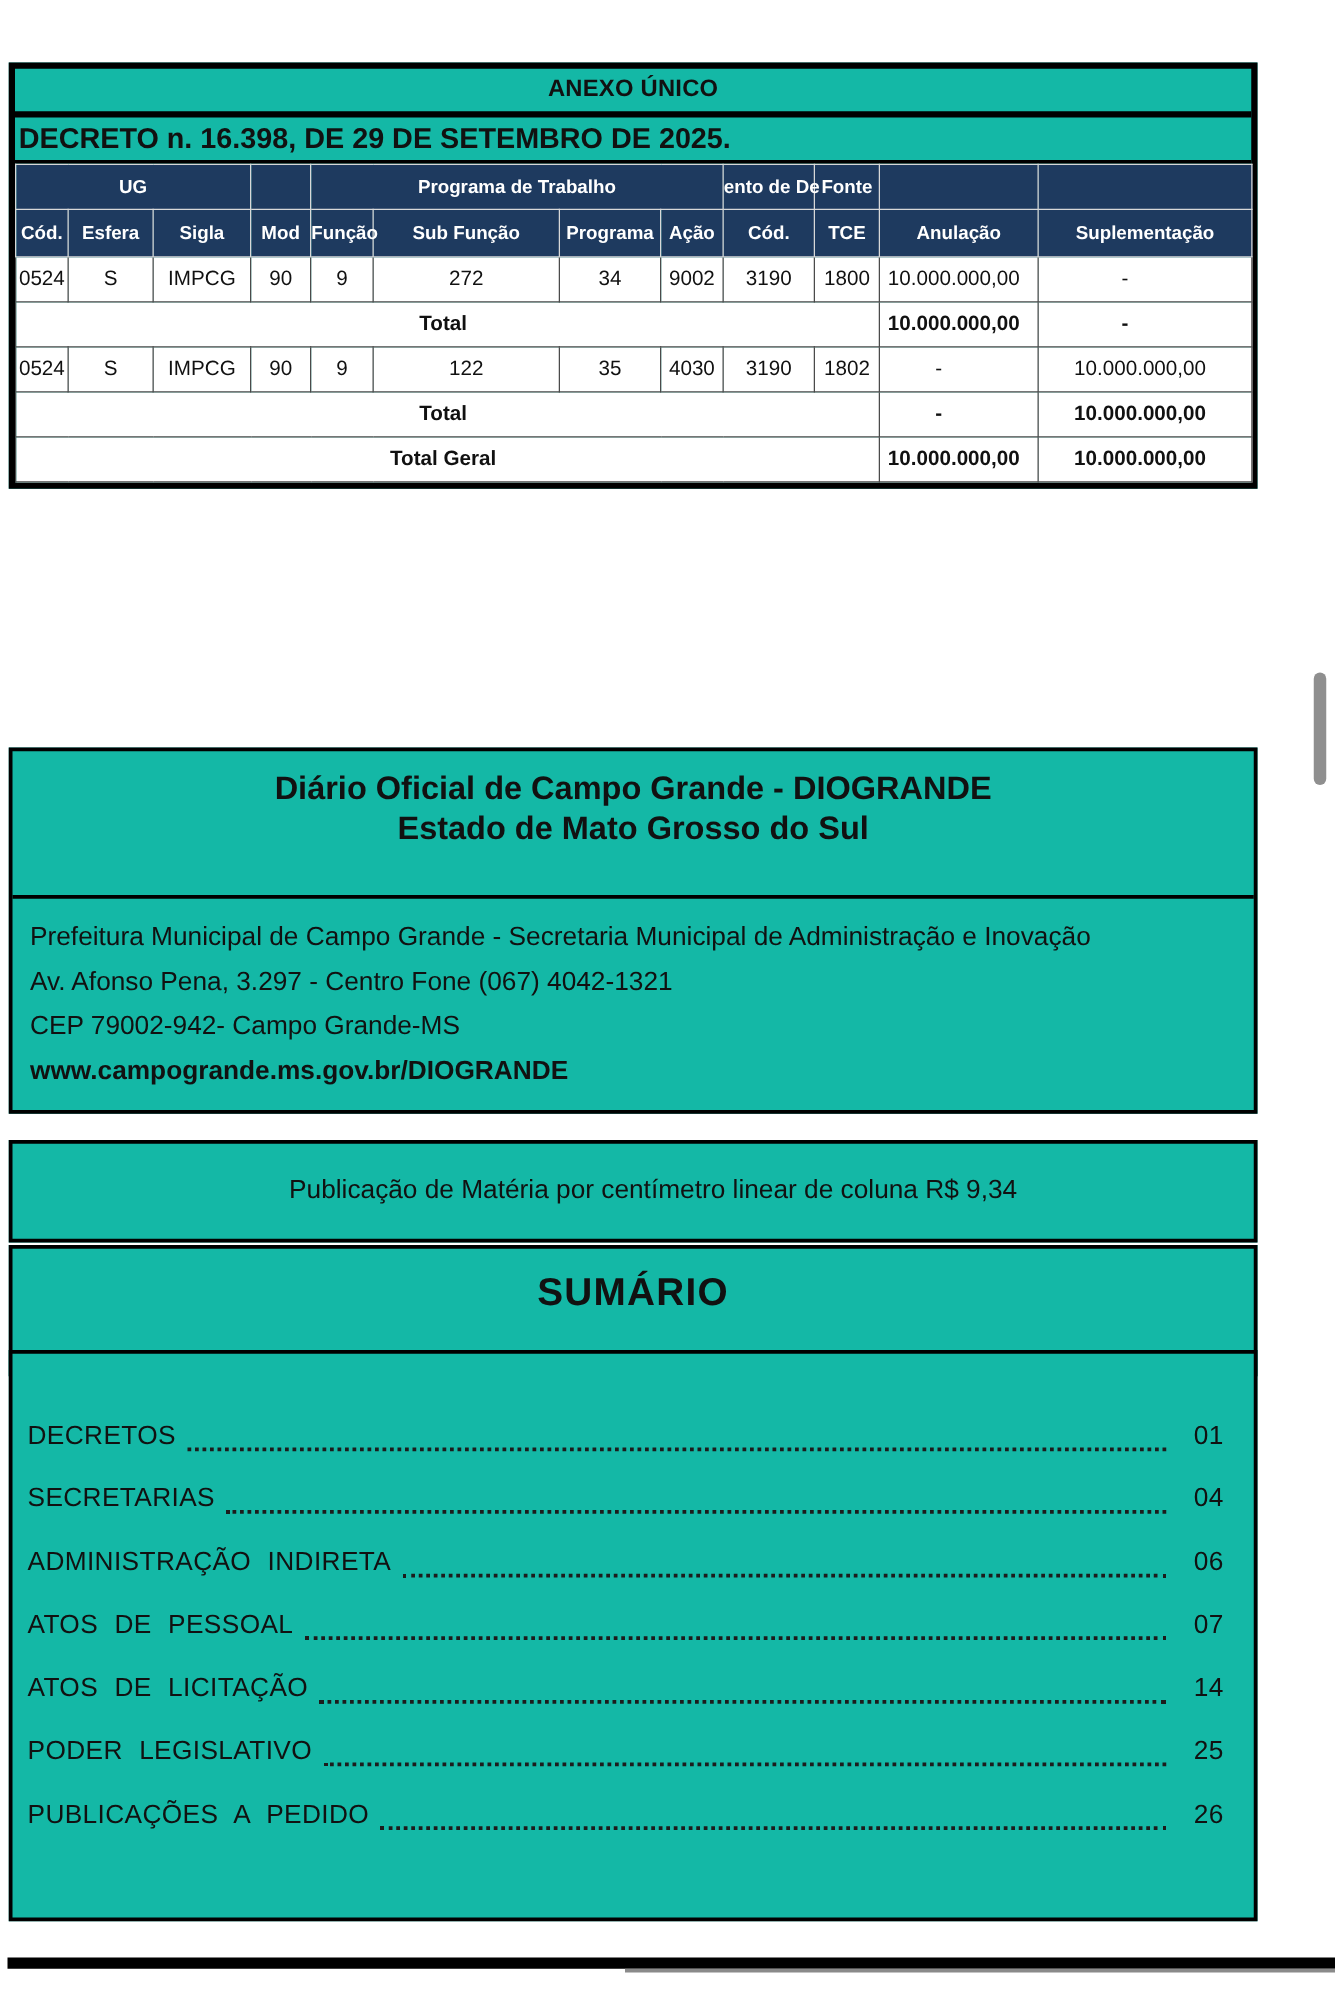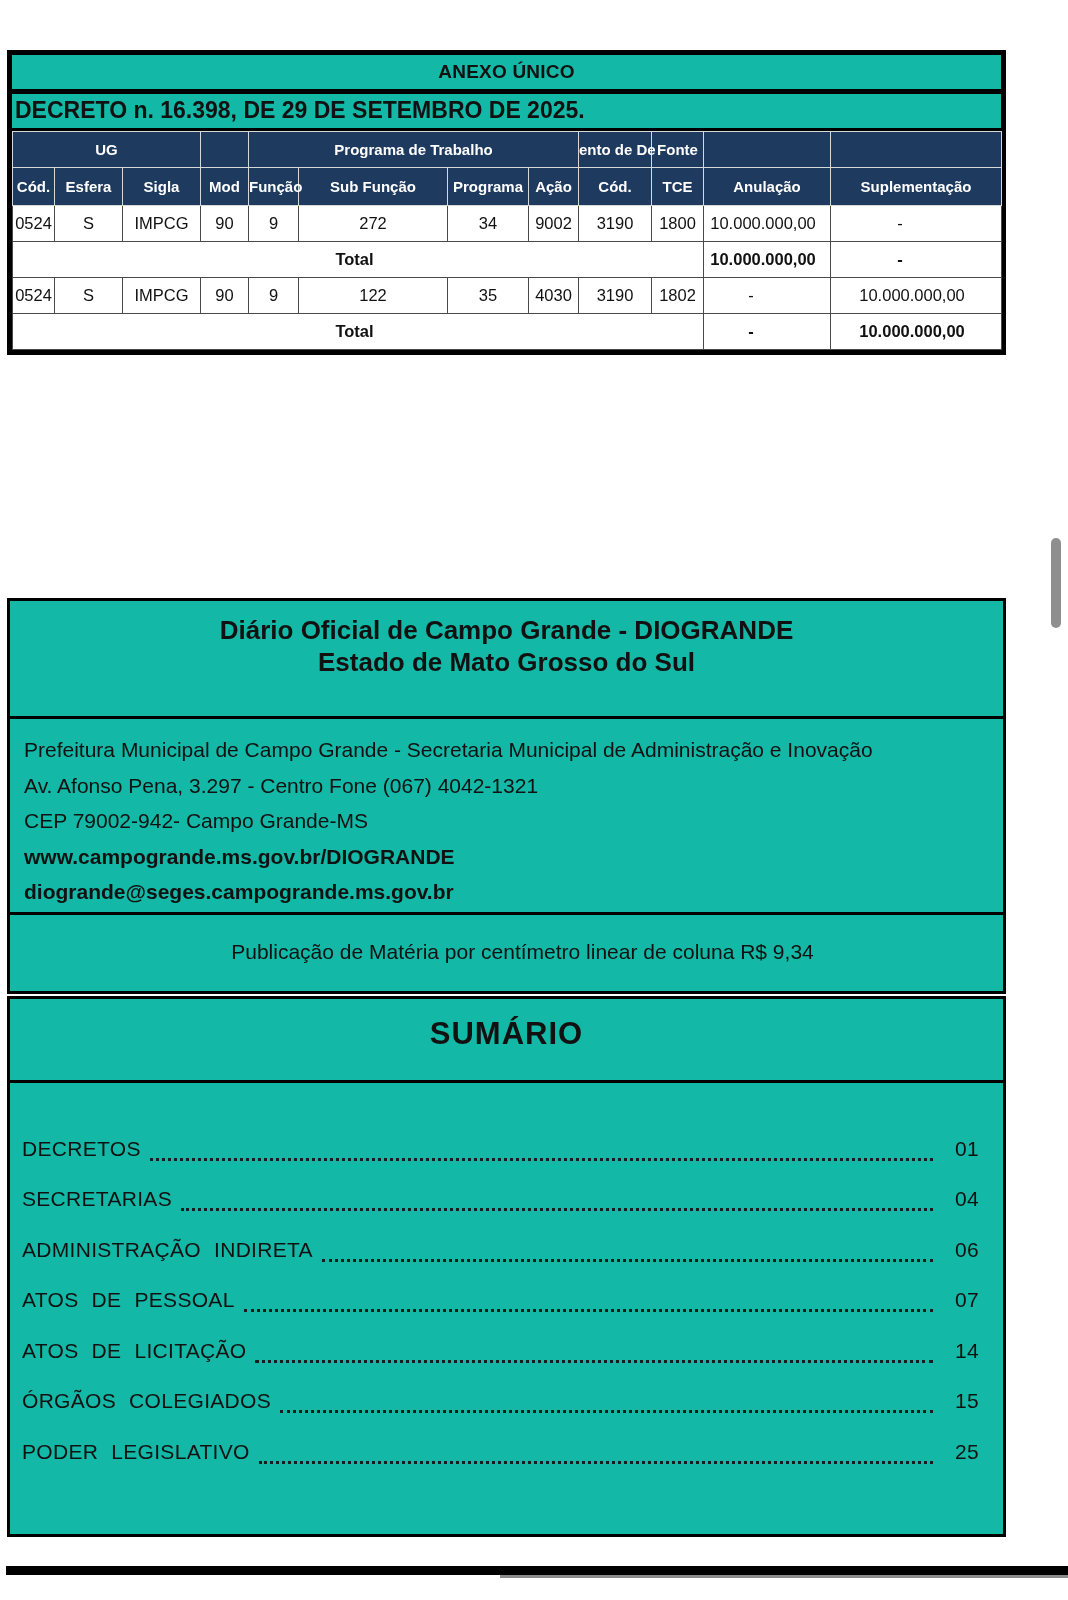--- a/index.html
+++ b/index.html
@@ -127,37 +127,41 @@
         <td>3190</td>
         <td>1802</td>
         <td class="amt dash">-</td>
         <td class="amt">10.000.000,00</td>
       </tr>
       <tr class="total-row">
         <td colspan="10" class="total-label">Total</td>
         <td class="amt dash">-</td>
         <td class="amt">10.000.000,00</td>
       </tr>
+      <tr class="total-row">
+        <td colspan="10" class="total-label">Total Geral</td>
+        <td class="amt">10.000.000,00</td>
+        <td class="amt">10.000.000,00</td>
+      </tr>
     </tbody>
   </table>
 </div>
 
 <div id="scroll-thumb"></div>
 
 <div id="masthead-box" class="box">
   <div class="mast-titles">
     <div>Diário Oficial de Campo Grande - DIOGRANDE</div>
     <div>Estado de Mato Grosso do Sul</div>
   </div>
   <div class="mast-contact">
     <div>Prefeitura Municipal de Campo Grande - Secretaria Municipal de Administração e Inovação</div>
     <div>Av. Afonso Pena, 3.297 - Centro Fone (067) 4042-1321</div>
     <div>CEP 79002-942- Campo Grande-MS</div>
     <div class="bold">www.campogrande.ms.gov.br/DIOGRANDE</div>
-    <div class="bold">diogrande@seges.campogrande.ms.gov.br</div>
   </div>
 </div>
 
 <div id="pricing-box" class="box">
   <span>Publicação de Matéria por centímetro linear de coluna R$ 9,34</span>
 </div>
 
 <div id="sumario-box" class="box">
   <span>SUMÁRIO</span>
 </div>
@@ -182,25 +186,25 @@
     <span class="toc-label">ATOS DE PESSOAL</span>
     <span class="toc-dots"></span>
     <span class="toc-page">07</span>
   </div>
   <div class="toc-item">
     <span class="toc-label">ATOS DE LICITAÇÃO</span>
     <span class="toc-dots"></span>
     <span class="toc-page">14</span>
   </div>
   <div class="toc-item">
-    <span class="toc-label">ÓRGÃOS COLEGIADOS</span>
-    <span class="toc-dots"></span>
-    <span class="toc-page">15</span>
-  </div>
-  <div class="toc-item">
     <span class="toc-label">PODER LEGISLATIVO</span>
     <span class="toc-dots"></span>
     <span class="toc-page">25</span>
+  </div>
+  <div class="toc-item">
+    <span class="toc-label">PUBLICAÇÕES A PEDIDO</span>
+    <span class="toc-dots"></span>
+    <span class="toc-page">26</span>
   </div>
 </div>
 
 <div id="bottom-bar"></div>
 <div id="bottom-bar-under"></div>
 
 </body></html>

